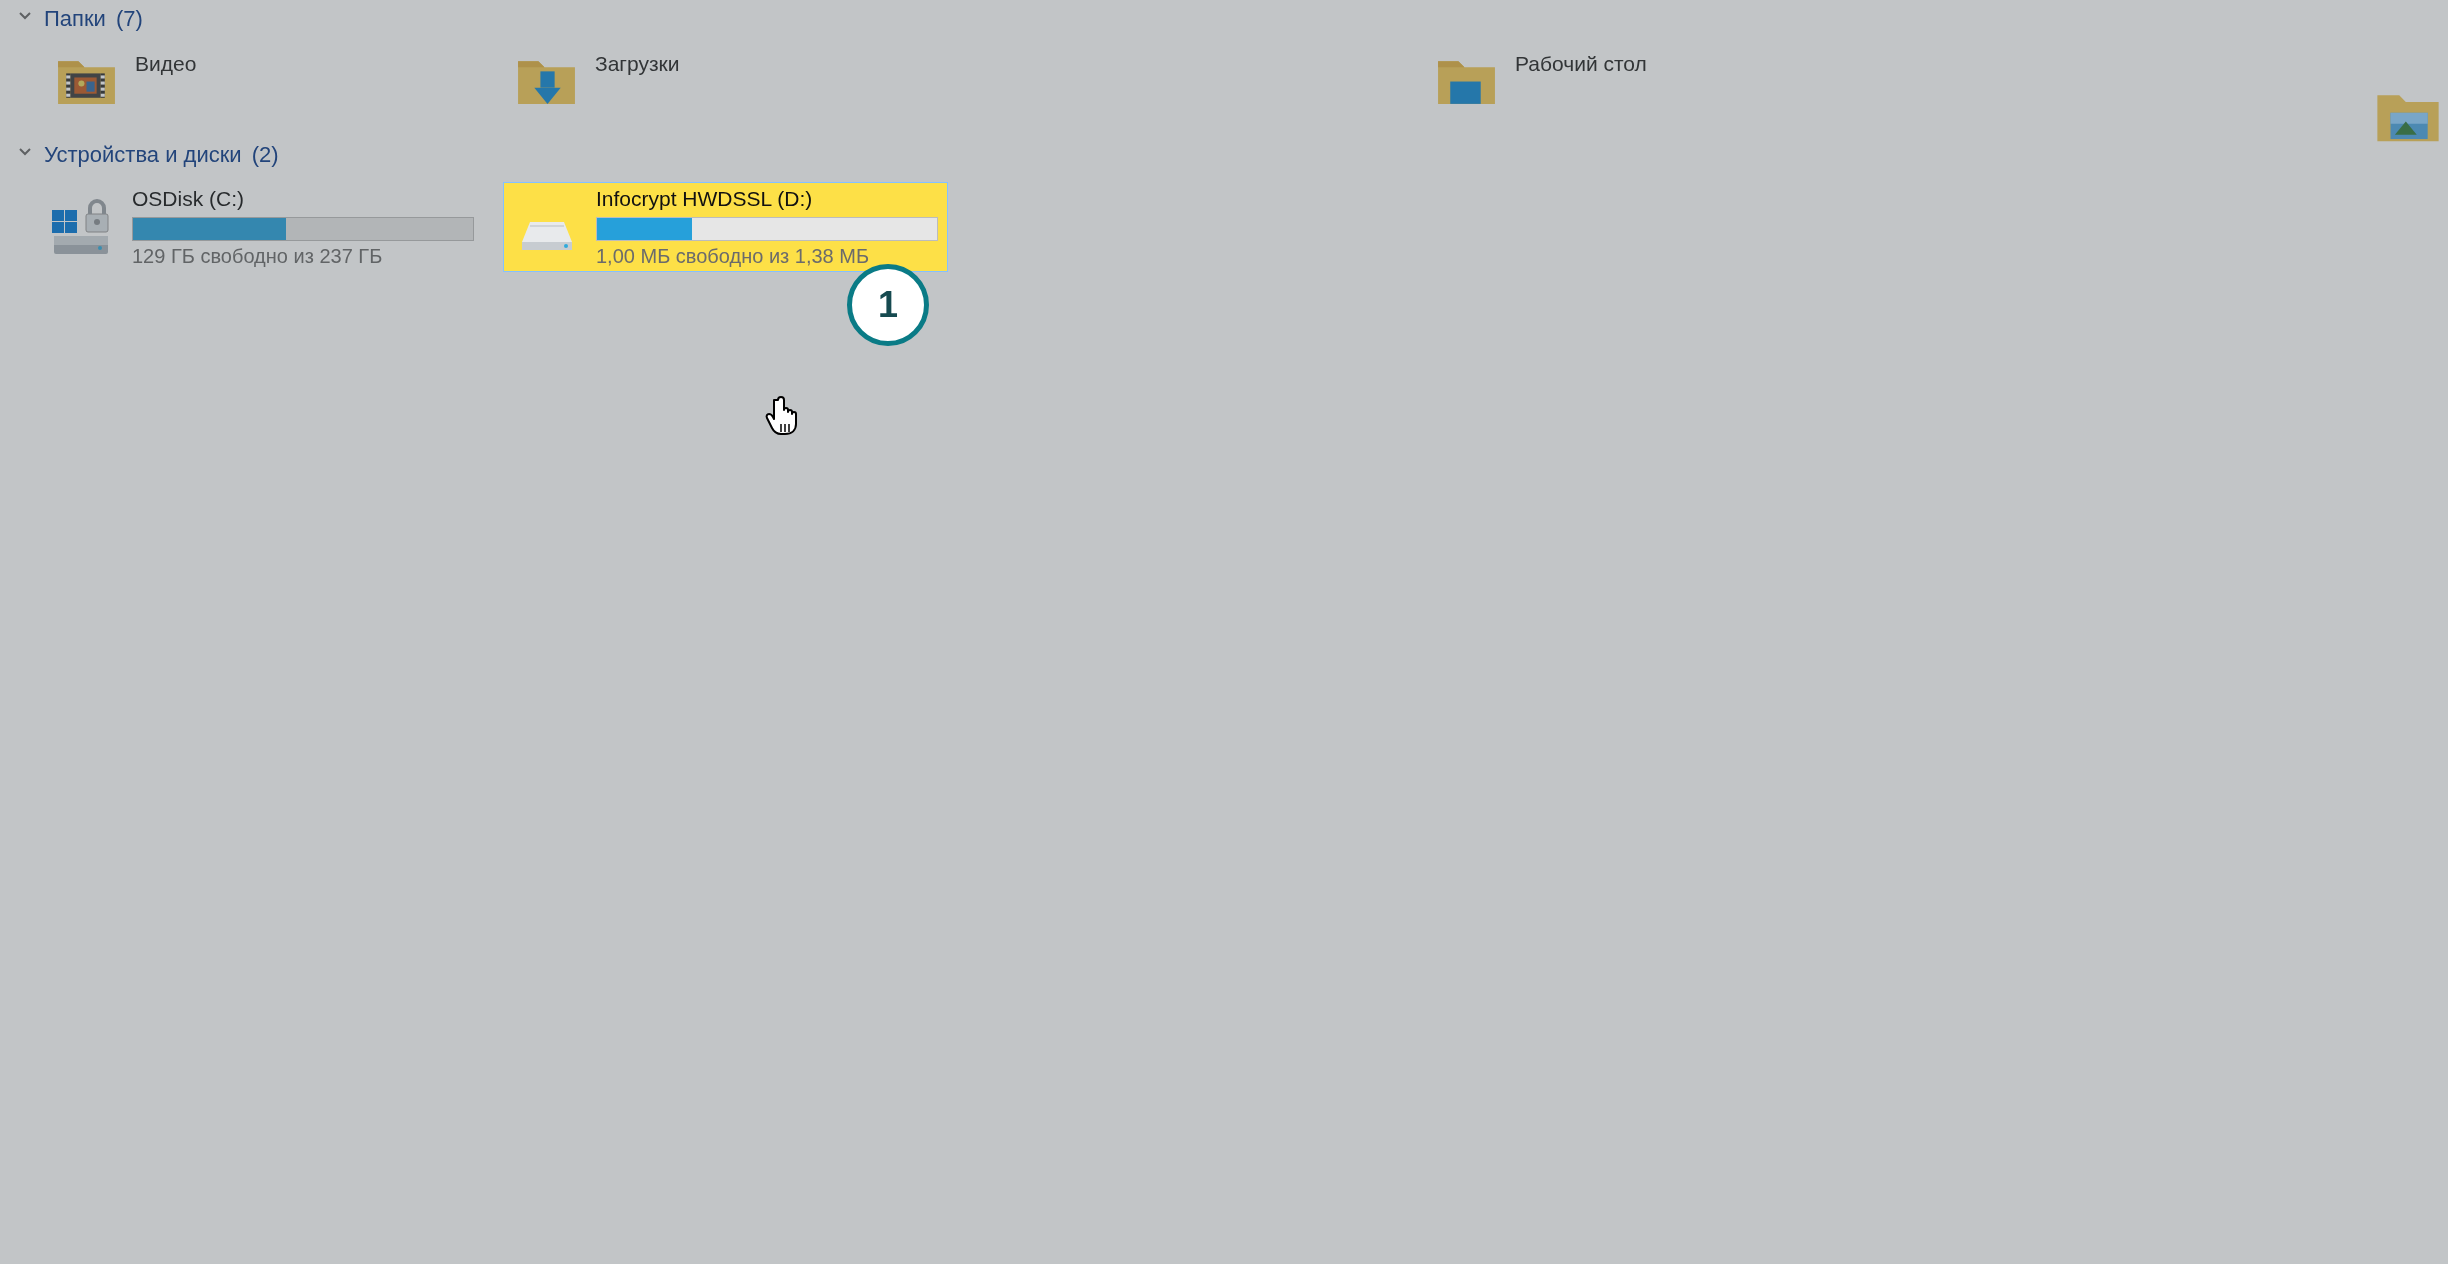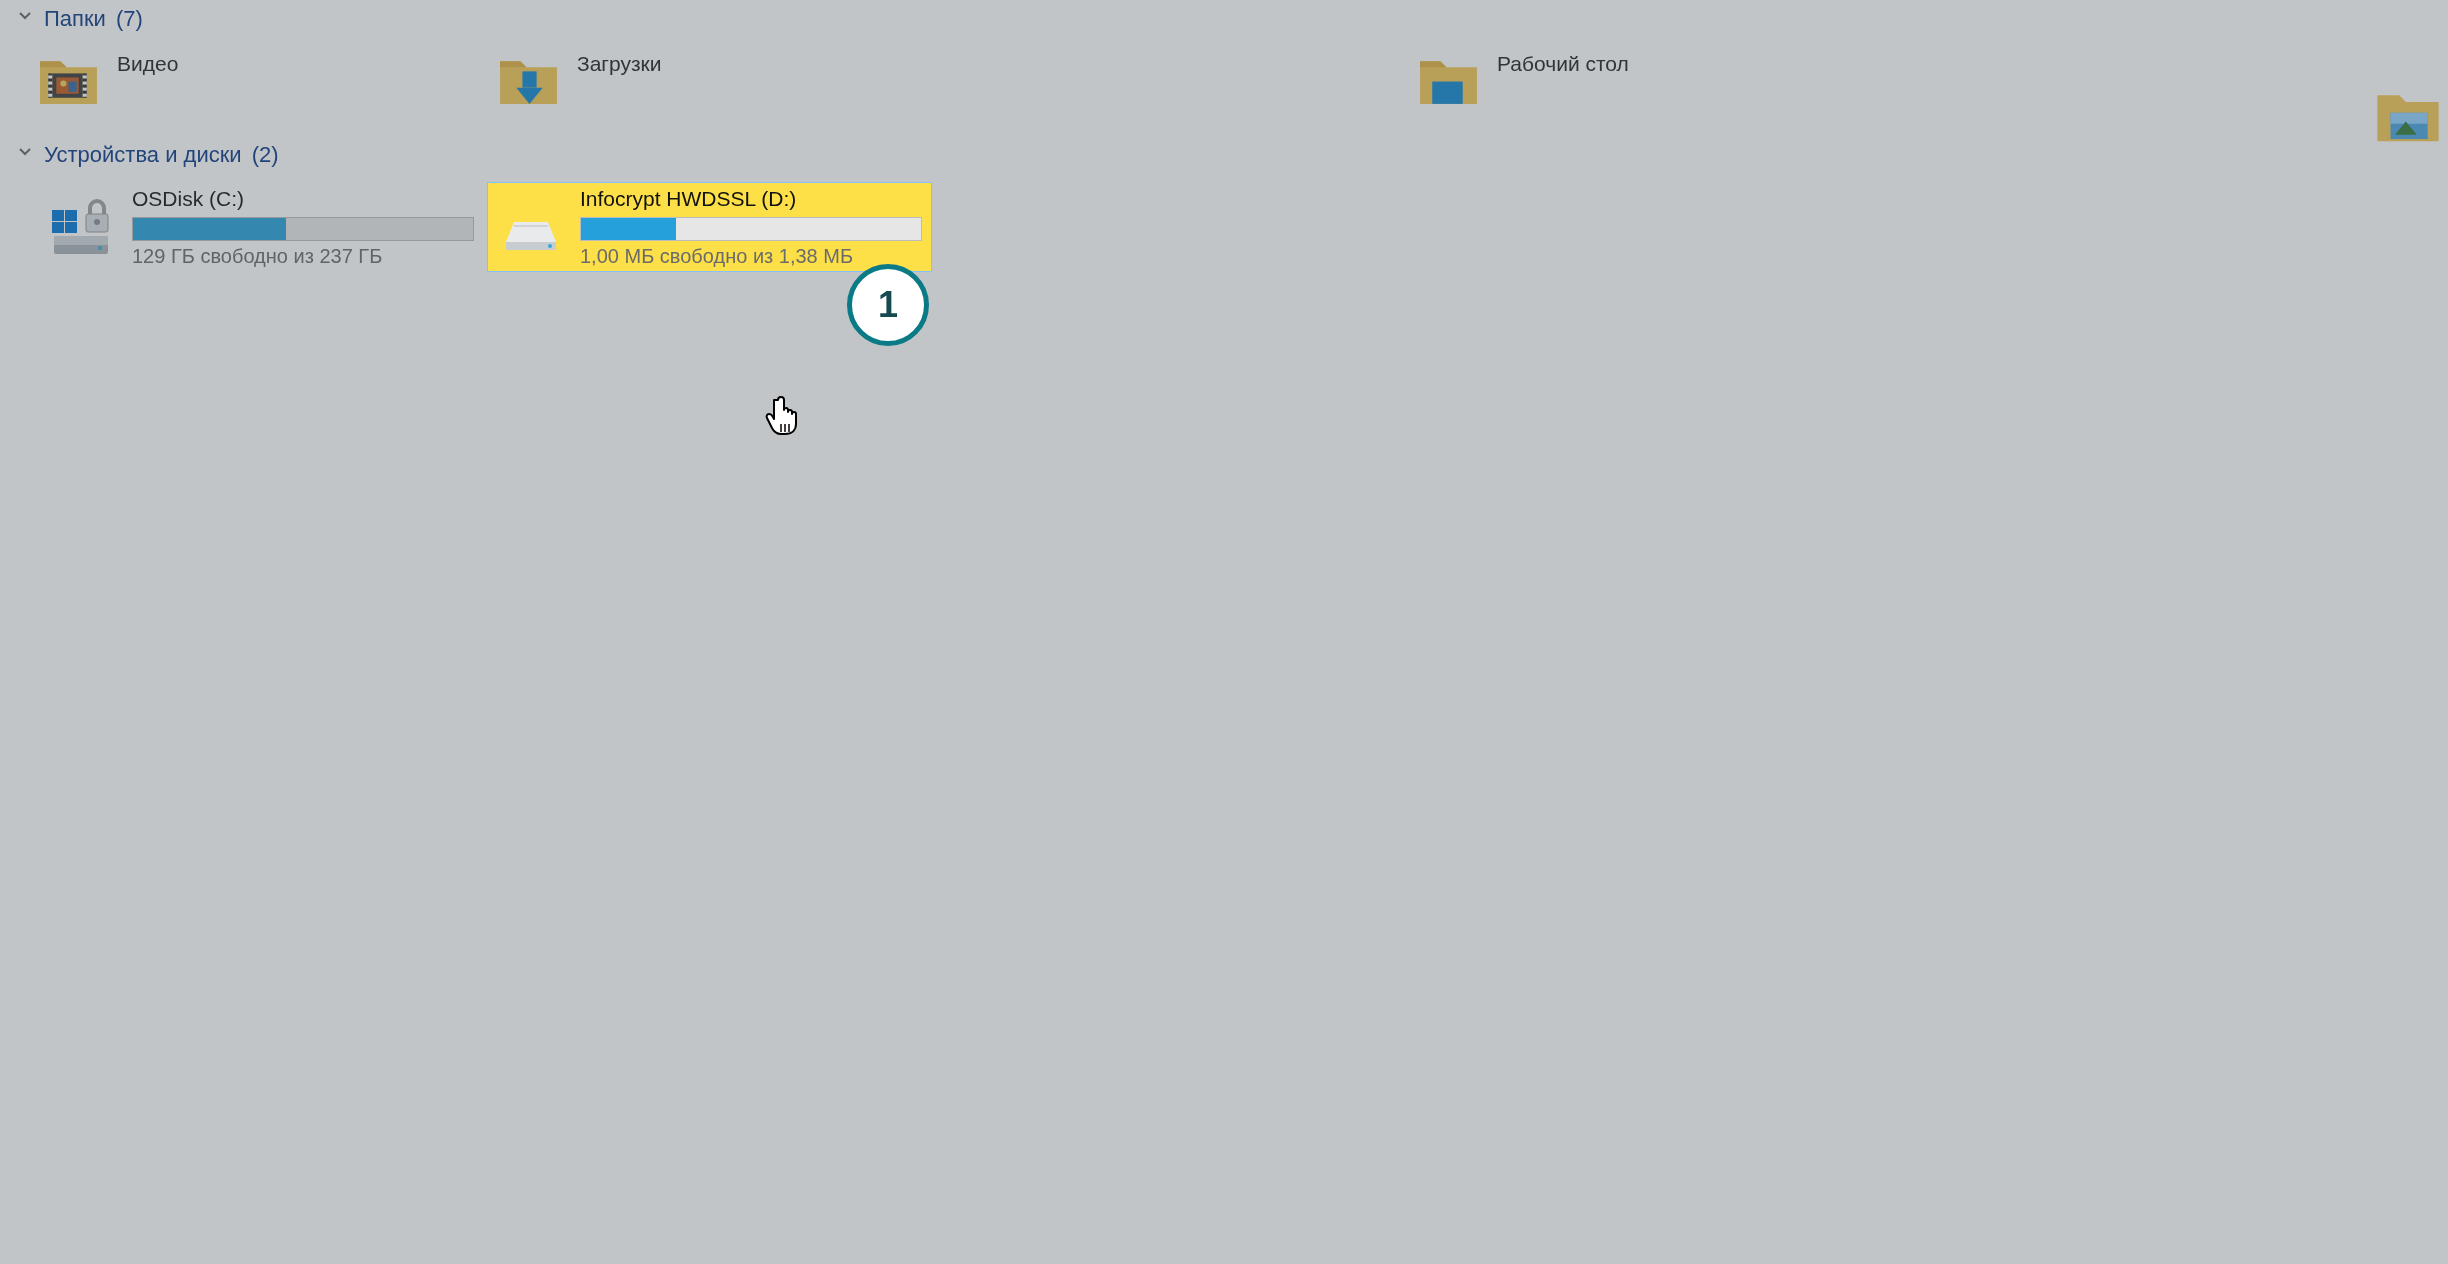--- a/index.html
+++ b/index.html
@@ -4,26 +4,26 @@
 <style>
   html,body{margin:0;padding:0;width:2448px;height:1264px;font-family:"Segoe UI",Arial,sans-serif;background:#fff;overflow:hidden;}
   .overlay{position:absolute;inset:0;background:rgba(80,90,95,.35);pointer-events:none;z-index:5;}
   .page{position:relative;width:100%;height:100%;}
 
   .section-header{display:flex;align-items:flex-start;gap:10px;padding:6px 0 10px 16px;color:#0a3a8a;font-size:22px;}
   .section-header .chev{width:18px;height:18px;display:flex;align-items:center;justify-content:center;}
   .section-header .chev svg{width:16px;height:16px;stroke:#666;fill:none;stroke-width:2;}
   .section-header .count{color:#0a3a8a;}
 
-  .folders{display:grid;grid-template-columns:repeat(4,460px);gap:10px 0;padding-left:36px;}
+  .folders{display:grid;grid-template-columns:repeat(4,460px);gap:10px 0;padding-left:54px;}
   .folder-item{display:flex;align-items:flex-start;gap:16px;height:90px;}
   .folder-icon{width:65px;height:65px;flex:0 0 auto;position:relative;margin-top:5px;}
   .folder-label{font-size:21px;color:#222;padding-top:10px;white-space:nowrap;}
 
-  .drives{display:flex;gap:2px;padding-left:40px;padding-top:4px;}
+  .drives{display:flex;gap:18px;padding-left:40px;padding-top:4px;}
   .drive-item{display:flex;align-items:center;width:445px;height:90px;padding:4px 8px;box-sizing:border-box;position:relative;}
   .drive-item.selected{background:#fde047;border:1px solid #84c1ff;z-index:10;position:relative;}
   .drive-icon{width:70px;height:70px;flex:0 0 auto;position:relative;}
   .drive-info{flex:1;padding-left:14px;}
   .drive-name{font-size:21px;color:#111;line-height:1.2;}
   .bar{width:100%;max-width:340px;height:22px;background:#e6e6e6;margin:6px 0 4px;border:1px solid #bcbcbc;position:relative;}
   .bar-fill{height:100%;background:#26a0da;}
   .drive-free{font-size:20px;color:#6b6b6b;}
 
   

